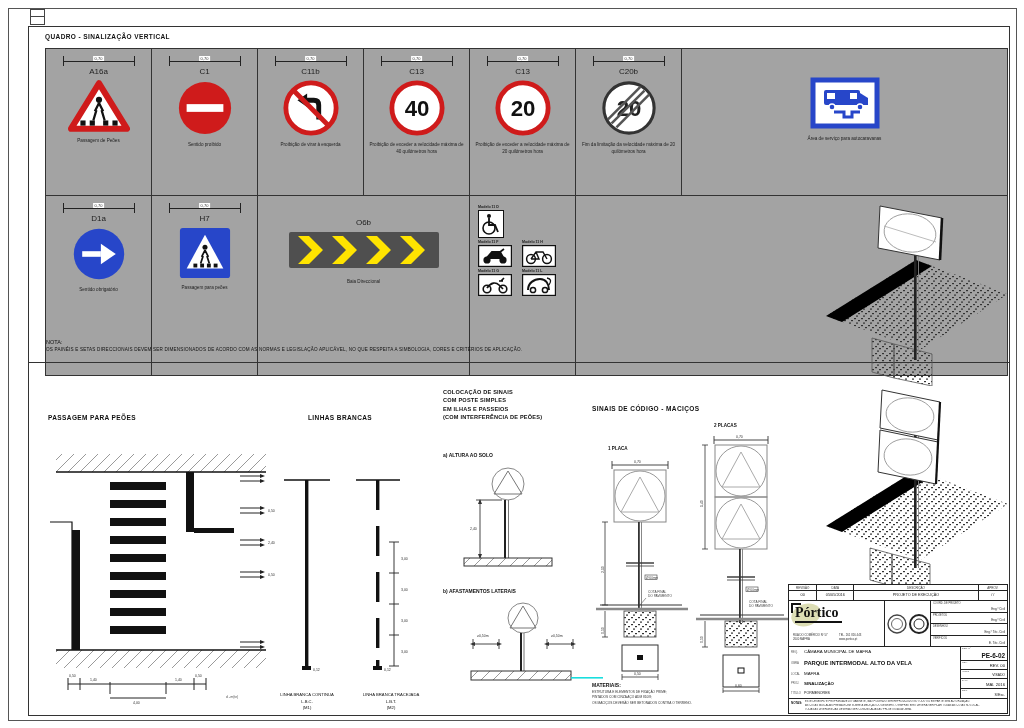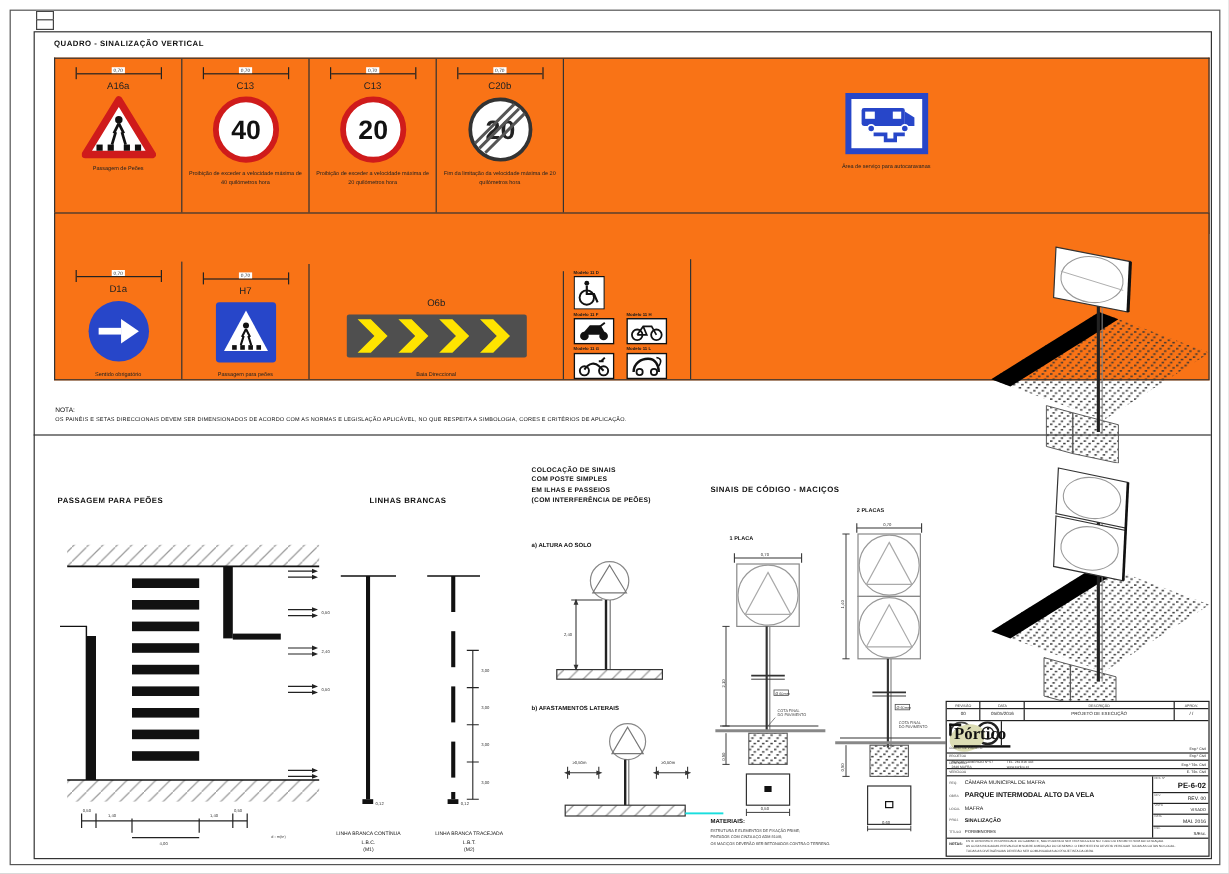--- a/index.html
+++ b/index.html
@@ -5,23 +5,23 @@
   html,body{margin:0;padding:0;background:#bfbfbf;}
   .sheet{position:relative;width:1024px;height:728px;background:#fff;
          font-family:"Liberation Sans",sans-serif;color:#1a1a1a;overflow:hidden;}
   .abs{position:absolute;}
   .frame-outer{left:8px;top:8px;width:1007px;height:711px;border:1px solid #555;}
   .frame-inner{left:28px;top:26px;width:980px;height:688px;border:1.3px solid #333;}
   .mark{left:30px;width:13px;height:7px;border:1px solid #444;background:#fff;}
   .sec-title{font-size:6.5px;font-weight:bold;letter-spacing:.4px;color:#111;}
 
   
-  .signrow{display:flex;box-sizing:border-box;background:#f97316;}
+  .signrow{display:flex;box-sizing:border-box;background:#a3a3a3;}
   .row1{left:45px;top:48px;width:963px;height:147px;border:1px solid #333;border-bottom:none;}
-  .row2{left:45px;top:177px;width:963px;height:140px;border:1px solid #333;align-items:flex-end;}
+  .row2{left:45px;top:195px;width:963px;height:181px;border:1px solid #333;}
   .cell{width:106px;border-right:1px solid #333;box-sizing:border-box;display:flex;
         flex-direction:column;align-items:center;padding-top:7px;}
   .cell:last-child{flex:1;border-right:none;}
   .dim{position:relative;width:72px;height:10px;}
   .dim .tick{position:absolute;top:0;width:1px;height:10px;background:#222;}
   .dim .tick.l{left:0}.dim .tick.r{right:0}
   .dim .bar{position:absolute;top:5px;left:1px;right:1px;border-top:1px solid #222;}
   .dim .lab{position:absolute;top:0;left:50%;transform:translateX(-50%);font-size:4px;
             background:#fff;padding:0 2px;color:#333;}
   .code{font-size:8px;color:#222;margin-top:1px;}
@@ -53,21 +53,21 @@
   .tb{left:788px;top:584px;width:220px;height:130px;border:1px solid #222;box-sizing:border-box;
       background:#fff;display:flex;flex-direction:column;}
   .tb *{box-sizing:border-box;}
   .tb-rev{display:flex;flex-direction:column;border-bottom:1px solid #222;}
   .tb-rev-row{display:flex;}
   .tb-rev-row > div{border-right:1px solid #222;text-align:center;overflow:hidden;white-space:nowrap;}
   .tb-rev-row > div:last-child{border-right:none;}
   .rv1{width:13%}.rv2{width:17%}.rv3{width:57%}.rv4{width:13%}
   .tb-rev-h{font-size:3px;color:#333;height:6px;line-height:6px;border-bottom:1px solid #222;}
   .tb-rev-d{font-size:3.8px;height:9px;line-height:9px;}
-  .tb-logo{display:flex;height:46px;border-bottom:1px solid #222;flex-direction:column;}
+  .tb-logo{display:flex;height:46px;border-bottom:1px solid #222;}
   .logo-box{width:96px;position:relative;border-right:1px solid #222;}
   .leaf{position:absolute;left:2px;top:3px;width:30px;height:22px;background:#dcddb4;
         border-radius:50%;transform:rotate(-18deg);}
   .logo-name{position:absolute;left:6px;top:4px;font-family:"Liberation Serif",serif;
              font-weight:bold;font-size:14px;color:#111;border-bottom:2px solid #111;padding:0 3px 0 0;}
   .logo-corner{position:absolute;left:2px;top:2px;width:10px;height:10px;
                border-left:2px solid #111;border-top:2px solid #111;}
   .logo-addr{position:absolute;left:4px;top:32px;font-size:2.8px;color:#333;line-height:1.5;}
   .logo-addr2{position:absolute;left:50px;top:32px;font-size:2.8px;color:#333;line-height:1.5;}
   .stamps{width:46px;border-right:1px solid #222;display:flex;align-items:center;justify-content:center;gap:2px;}
@@ -122,21 +122,51 @@
             <rect x="21" y="40" width="5" height="5"></rect>
         <rect x="34" y="40" width="5" height="5"></rect>
             <rect x="43" y="40" width="5" height="5"></rect>
           </g>
       </svg>
       <div class="caption">Passagem de Peões</div>
     </div>
 
 
 
-
+    <div class="cell">
+      <div class="dim">
+          <span class="tick l"></span>
+          <span class="bar"></span>
+          <span class="tick r"></span>
+        <span class="lab">0,70</span>
+        </div>
+      <div class="code">C1</div>
+      <svg class="icon" width="58" height="58" viewBox="0 0 60 60">
+        <circle cx="30" cy="30" r="27" fill="#cf1b1b"></circle>
+        <rect x="11" y="26" width="38" height="8" fill="#fff"></rect>
+      </svg>
+      <div class="caption">Sentido proibido</div>
+    </div>
+
+    <div class="cell">
+      <div class="dim">
+          <span class="tick l"></span>
+          <span class="bar"></span>
+          <span class="tick r"></span>
+        <span class="lab">0,70</span>
+        </div>
+      <div class="code">C11b</div>
+      <svg class="icon" width="58" height="58" viewBox="0 0 60 60">
+        <circle cx="30" cy="30" r="26" fill="#fff" stroke="#cf1b1b" stroke-width="5"></circle>
+        <path d="M38 42 V27 Q38 22 33 22 H25" fill="none" stroke="#111" stroke-width="5"></path>
+        <polygon points="26,15 26,29 16,22" fill="#111"></polygon>
+        <line x1="13" y1="13" x2="47" y2="47" stroke="#cf1b1b" stroke-width="5"></line>
+      </svg>
+      <div class="caption">Proibição de virar à esquerda</div>
+    </div>
 
     <div class="cell">
       <div class="dim">
           <span class="tick l"></span>
           <span class="bar"></span>
           <span class="tick r"></span>
         <span class="lab">0,70</span>
         </div>
       <div class="code">C13</div>
       <svg class="icon" width="58" height="58" viewBox="0 0 60 60">

